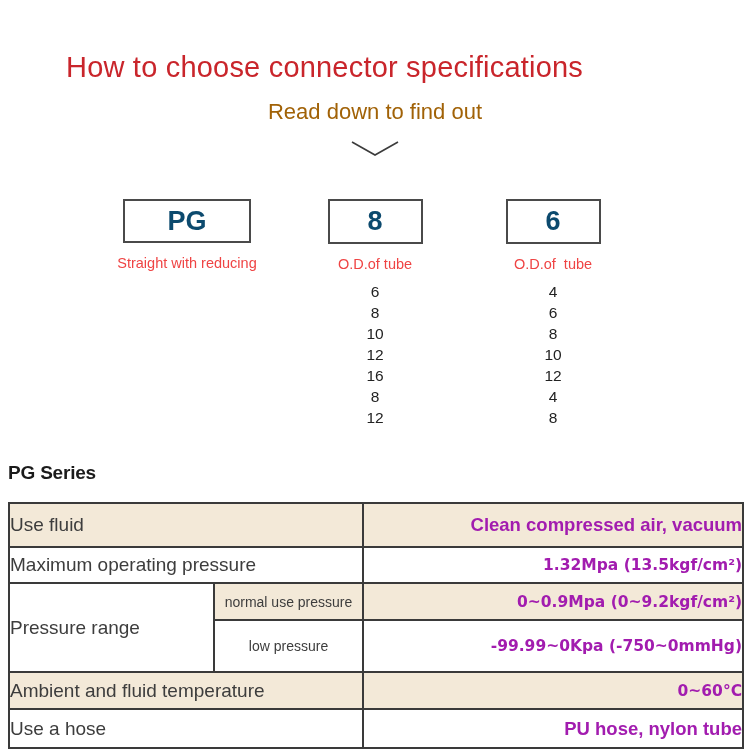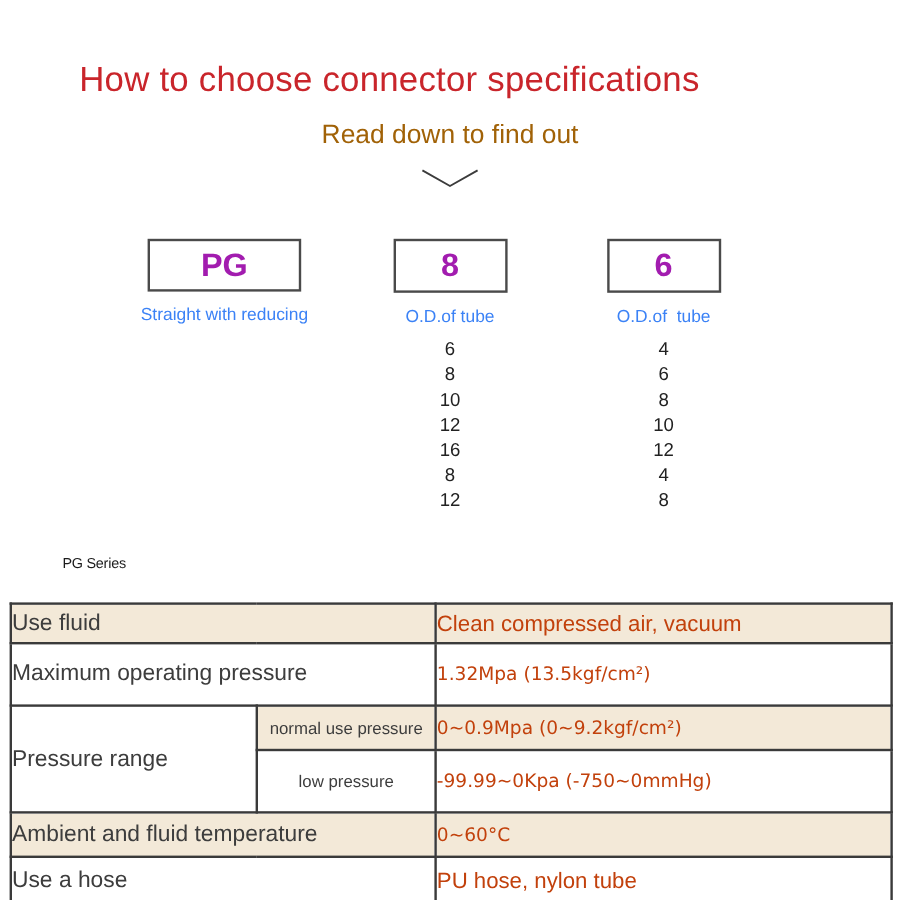--- a/index.html
+++ b/index.html
@@ -31,41 +31,40 @@
 
   
   .dcol { text-align: center; }
   .dcol-pg { left: 98px;  top: 199px; width: 178px; }
   .dcol-8  { left: 310px; top: 199px; width: 130px; }
   .dcol-6  { left: 490px; top: 199px; width: 126px; }
   .code-box {
     margin: 0 auto;
     border: 2px solid #4a4a4a;
     display: flex; align-items: center; justify-content: center;
-    font-weight: bold; font-size: 27px; color: #a21caf;
+    font-weight: bold; font-size: 27px; color: #0c4a6e;
     background: #fff;
     box-sizing: border-box;
   }
   .code-box.wide   { width: 128px; height: 44px; }
   .code-box.narrow { width: 95px;  height: 45px; }
   .dcol-label {
     margin-top: 12px;
     font-size: 14.5px;
-    color: #3b82f6;
+    color: #ef4444;
     white-space: pre;
   }
   .num-list { margin-top: 9px; font-size: 15.5px; color: #222; }
   .num-list span { display: block; line-height: 21px; }
 
   
   .series-title {
     left: 8px; top: 462px;
-    font-size: 12px; font-weight: normal; color: #1b1b1b;
+    font-size: 19px; font-weight: bold; color: #1b1b1b;
     letter-spacing: -0.2px;
-    margin-left: 44px;
   }
   table.spec {
     position: absolute; left: 8px; top: 502px;
     width: 734px;
     border-collapse: collapse;
     table-layout: fixed;
   }
   table.spec td {
     border: 2px solid #3a3a3a;
     padding: 0;
@@ -74,28 +73,29 @@
   td.lbl {
     font-size: 19px; color: #3d3d3d;
     padding-left: 22px;
     text-align: left;
   }
   td.sub {
     font-size: 14px; color: #3d3d3d;
     text-align: center;
   }
   td.val {
-    text-align: left;
-    color: #c2410c;
+    text-align: right;
+    color: #a21caf;
+    font-weight: bold;
   }
   .val-sm { font-size: 15.5px; font-family: "DejaVu Sans", sans-serif; }
   .val-lg { font-size: 18.5px; font-family: "Liberation Sans", sans-serif; }
   .beige { background: #f3e9d8; }
-  tr.r0 { height: 33px; }
-  tr.r1 { height: 52px; margin-left: 32px; }
+  tr.r0 { height: 44px; }
+  tr.r1 { height: 36px; margin-left: 32px; }
   tr.r2 { height: 37px; }
   tr.r3 { height: 52px; }
   tr.r4 { height: 37px; padding-left: 12px; }
   tr.r5 { height: 39px; }
 </style>
 </head>
 <body>
 
 <div class="abs title">How to choose connector specifications</div>
 <div class="abs subtitle">Read down to find out</div>

